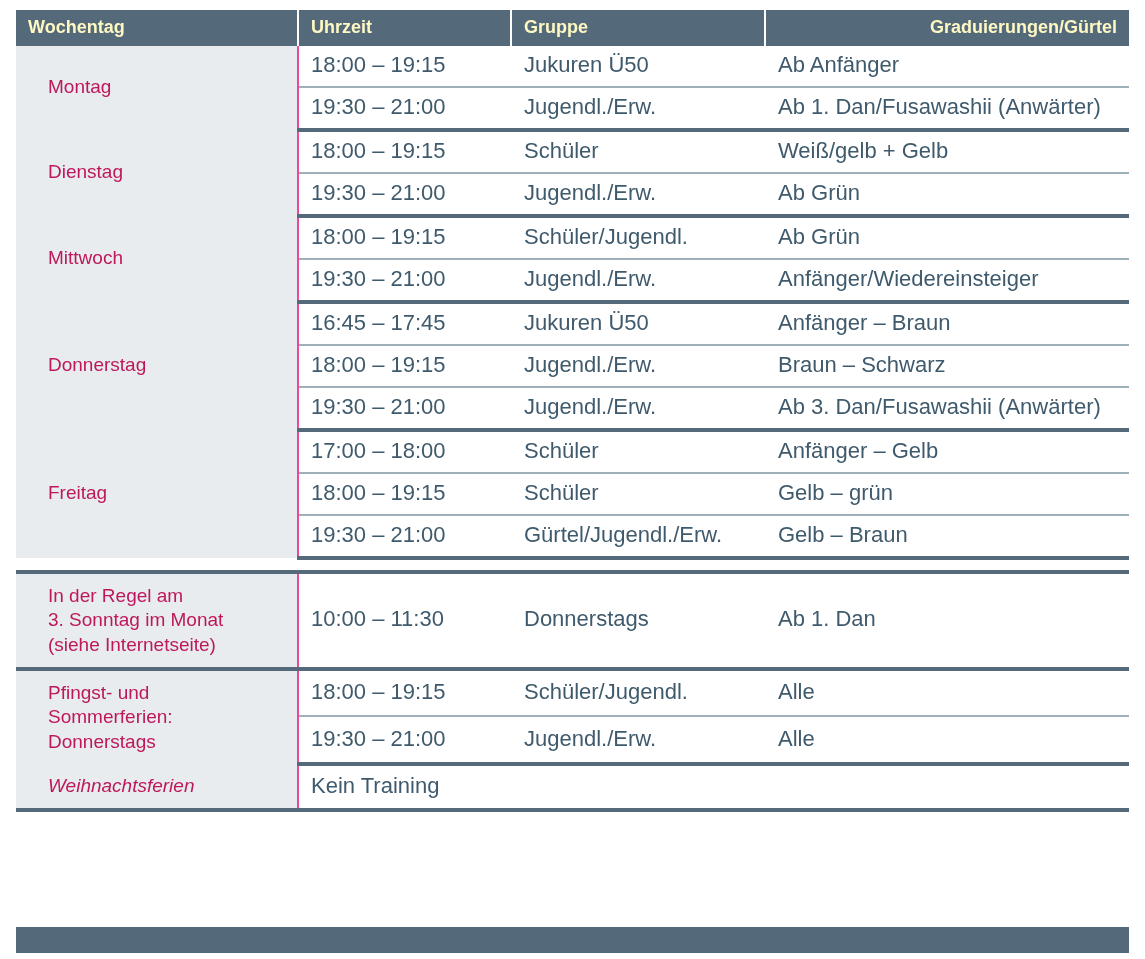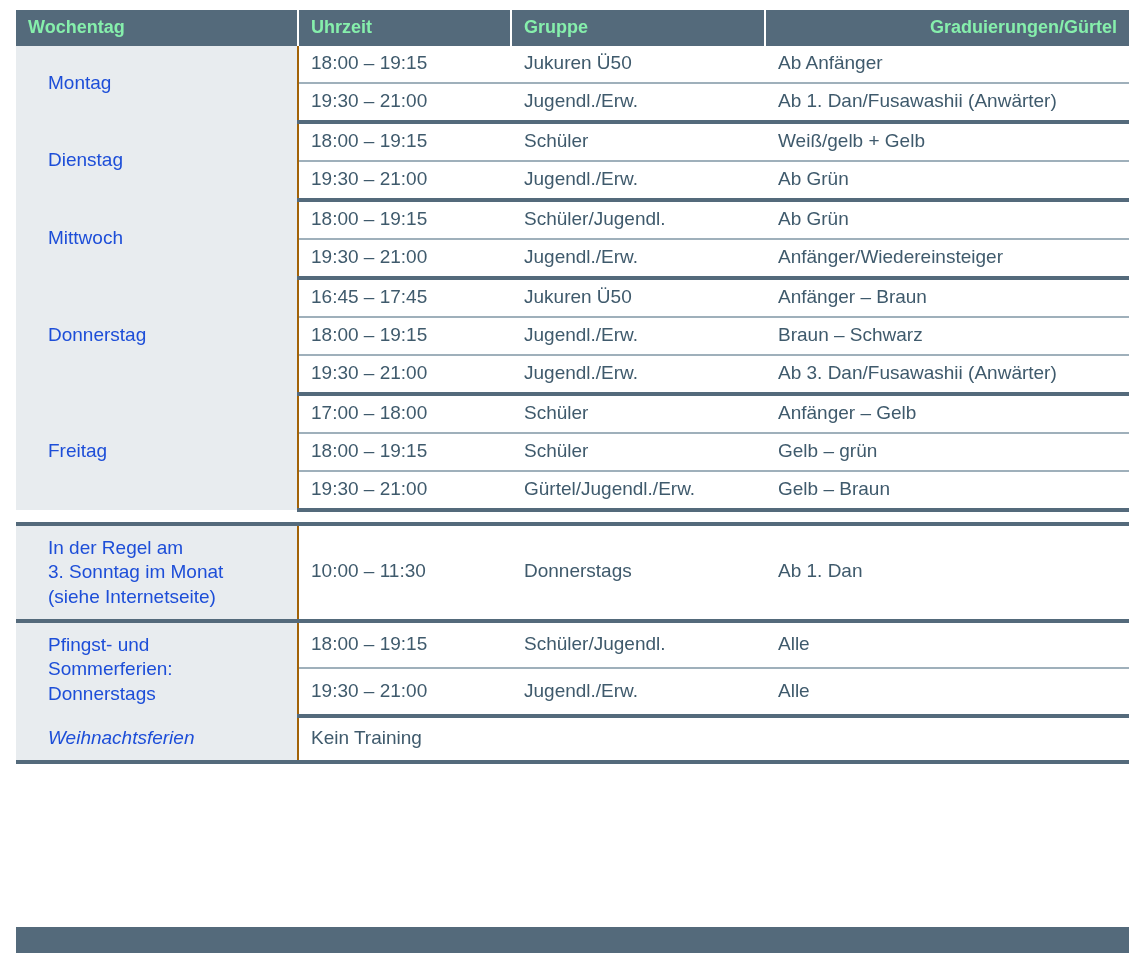--- a/index.html
+++ b/index.html
@@ -46,44 +46,44 @@
     width: 1113px;
     table-layout: fixed;
   }
   table.schedule col.c-day   { width: 282px; }
   table.schedule col.c-time  { width: 213px; }
   table.schedule col.c-group { width: 254px; }
   table.schedule col.c-grade { width: 364px; }
 
   thead th {
     background: #546a7b;
-    color: #86efac;
+    color: #fef9c3;
     font-size: 18px;
     font-weight: bold;
     text-align: left;
     padding: 7px 12px 8px 12px;
     height: 17px;
     vertical-align: middle;
     border-right: 2px solid #ffffff;
   }
   thead th:last-child { border-right: none; text-align: right; }
 
   tbody td {
-    font-size: 19px;
+    font-size: 22px;
     padding: 6px 12px 8px 12px;
     vertical-align: middle;
     background: #ffffff;
     height: 27px;
     box-sizing: border-box;
   }
   td.day-cell {
     background: #e8ecef;
     font-size: 19px;
-    color: #1d4ed8;
-    border-right: 2px solid #a16207;
+    color: #be185d;
+    border-right: 2px solid #ec4899;
     line-height: 1.28;
     padding-left: 32px;
   }
   td.time-cell, td.group-cell, td.grade-cell {
     border-right: 2px solid #ffffff;
   }
   td.grade-cell { border-right: none; }
 
   tr.inner-sep td.time-cell,
   tr.inner-sep td.group-cell,

